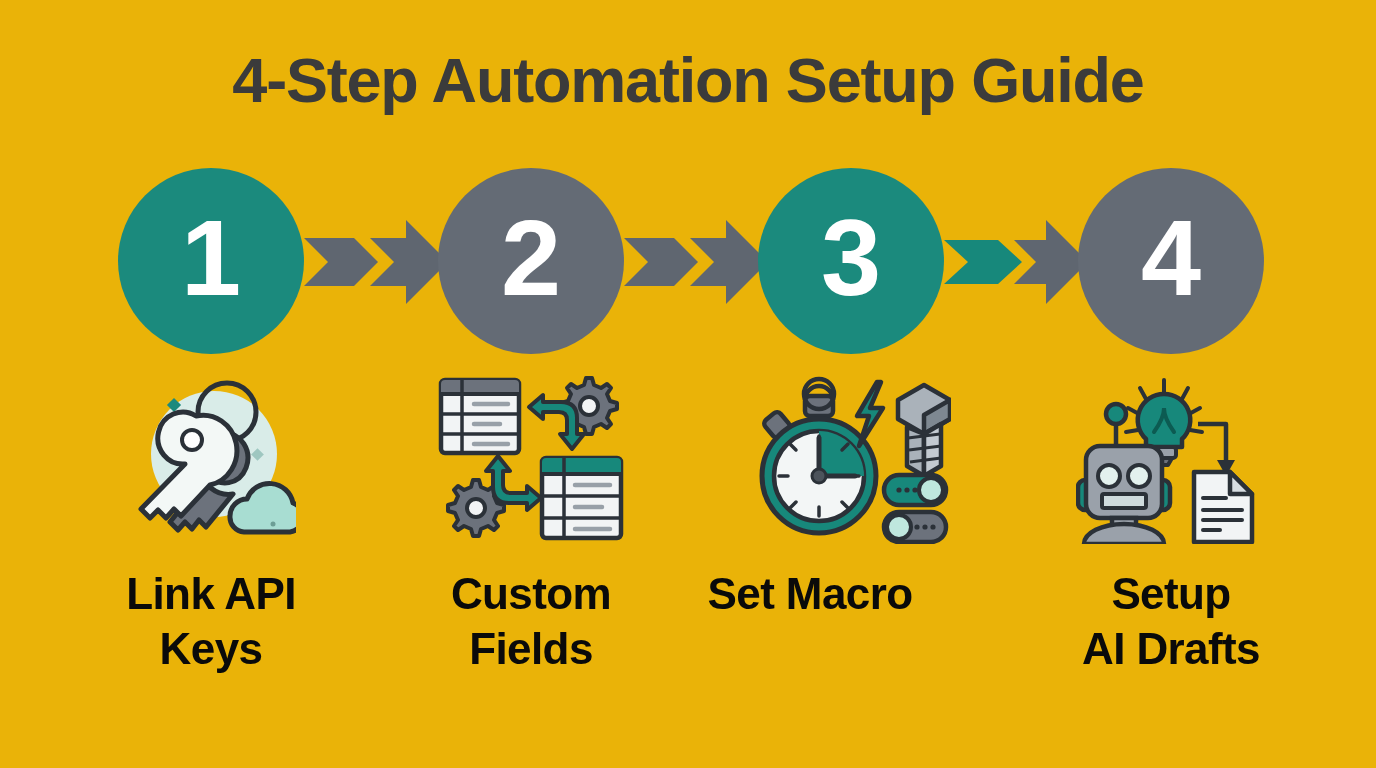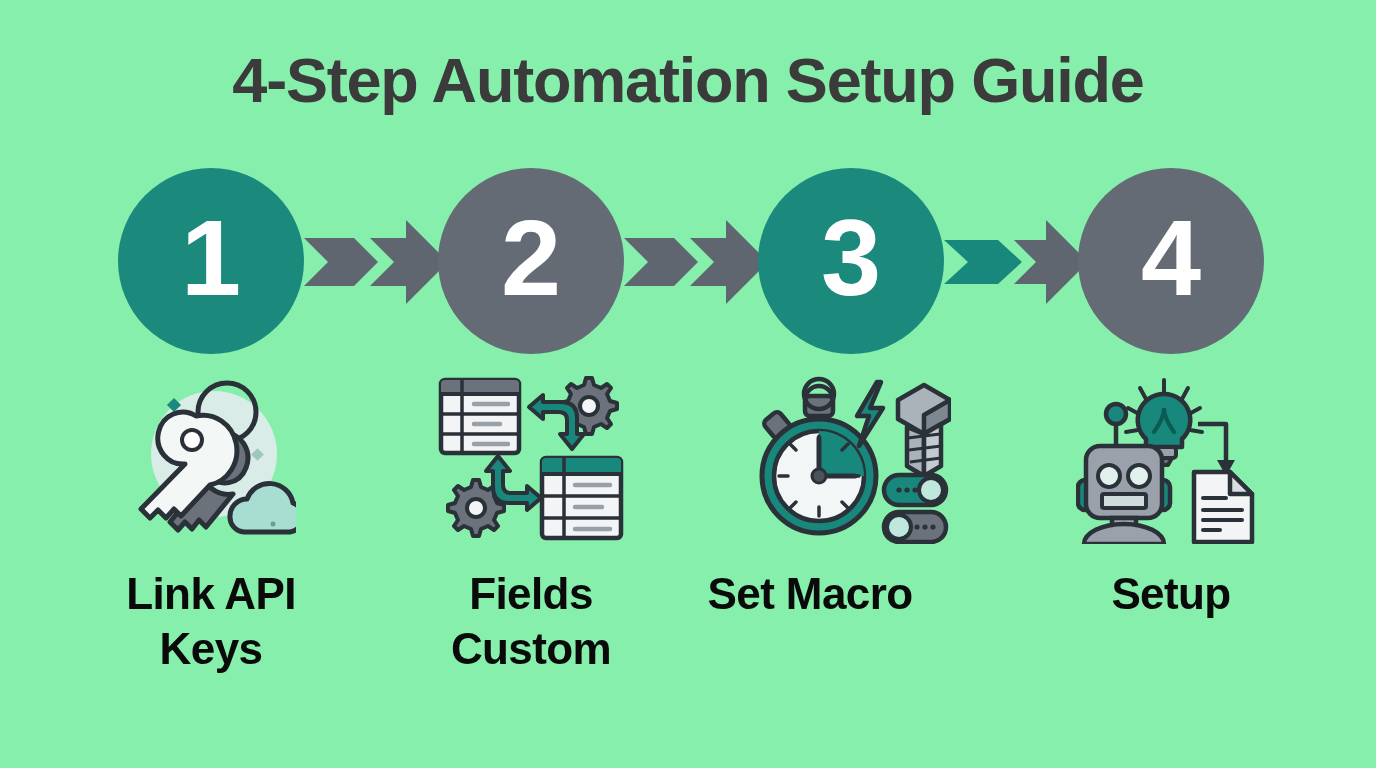--- a/index.html
+++ b/index.html
@@ -11,21 +11,21 @@
     width: 1376px;
     height: 768px;
     overflow: hidden;
     font-family: "Liberation Sans", sans-serif;
     position: relative;
   }
 
   #infographic {
     position: absolute;
     inset: 0;
-    background: #86efac;
+    background: #eab308;
   }
 
   
   #title {
     position: absolute;
     top: 44px;
     left: 0;
     width: 1376px;
     text-align: center;
     font-size: 63px;
@@ -348,26 +348,27 @@
   </div>
 
   <div id="label-row">
 
     <div class="step-label" id="label-1">
       <div>Link API</div>
       <div>Keys</div>
     </div>
 
     <div class="step-label" id="label-2">
+      <div>Custom</div>
       <div>Fields</div>
-      <div>Custom</div>
     </div>
 
     <div class="step-label" id="label-3">
       <div>Set Macro</div>
     </div>
 
     <div class="step-label" id="label-4">
       <div>Setup</div>
+      <div>AI Drafts</div>
     </div>
   </div>
 
 </div>
 
 </body></html>

